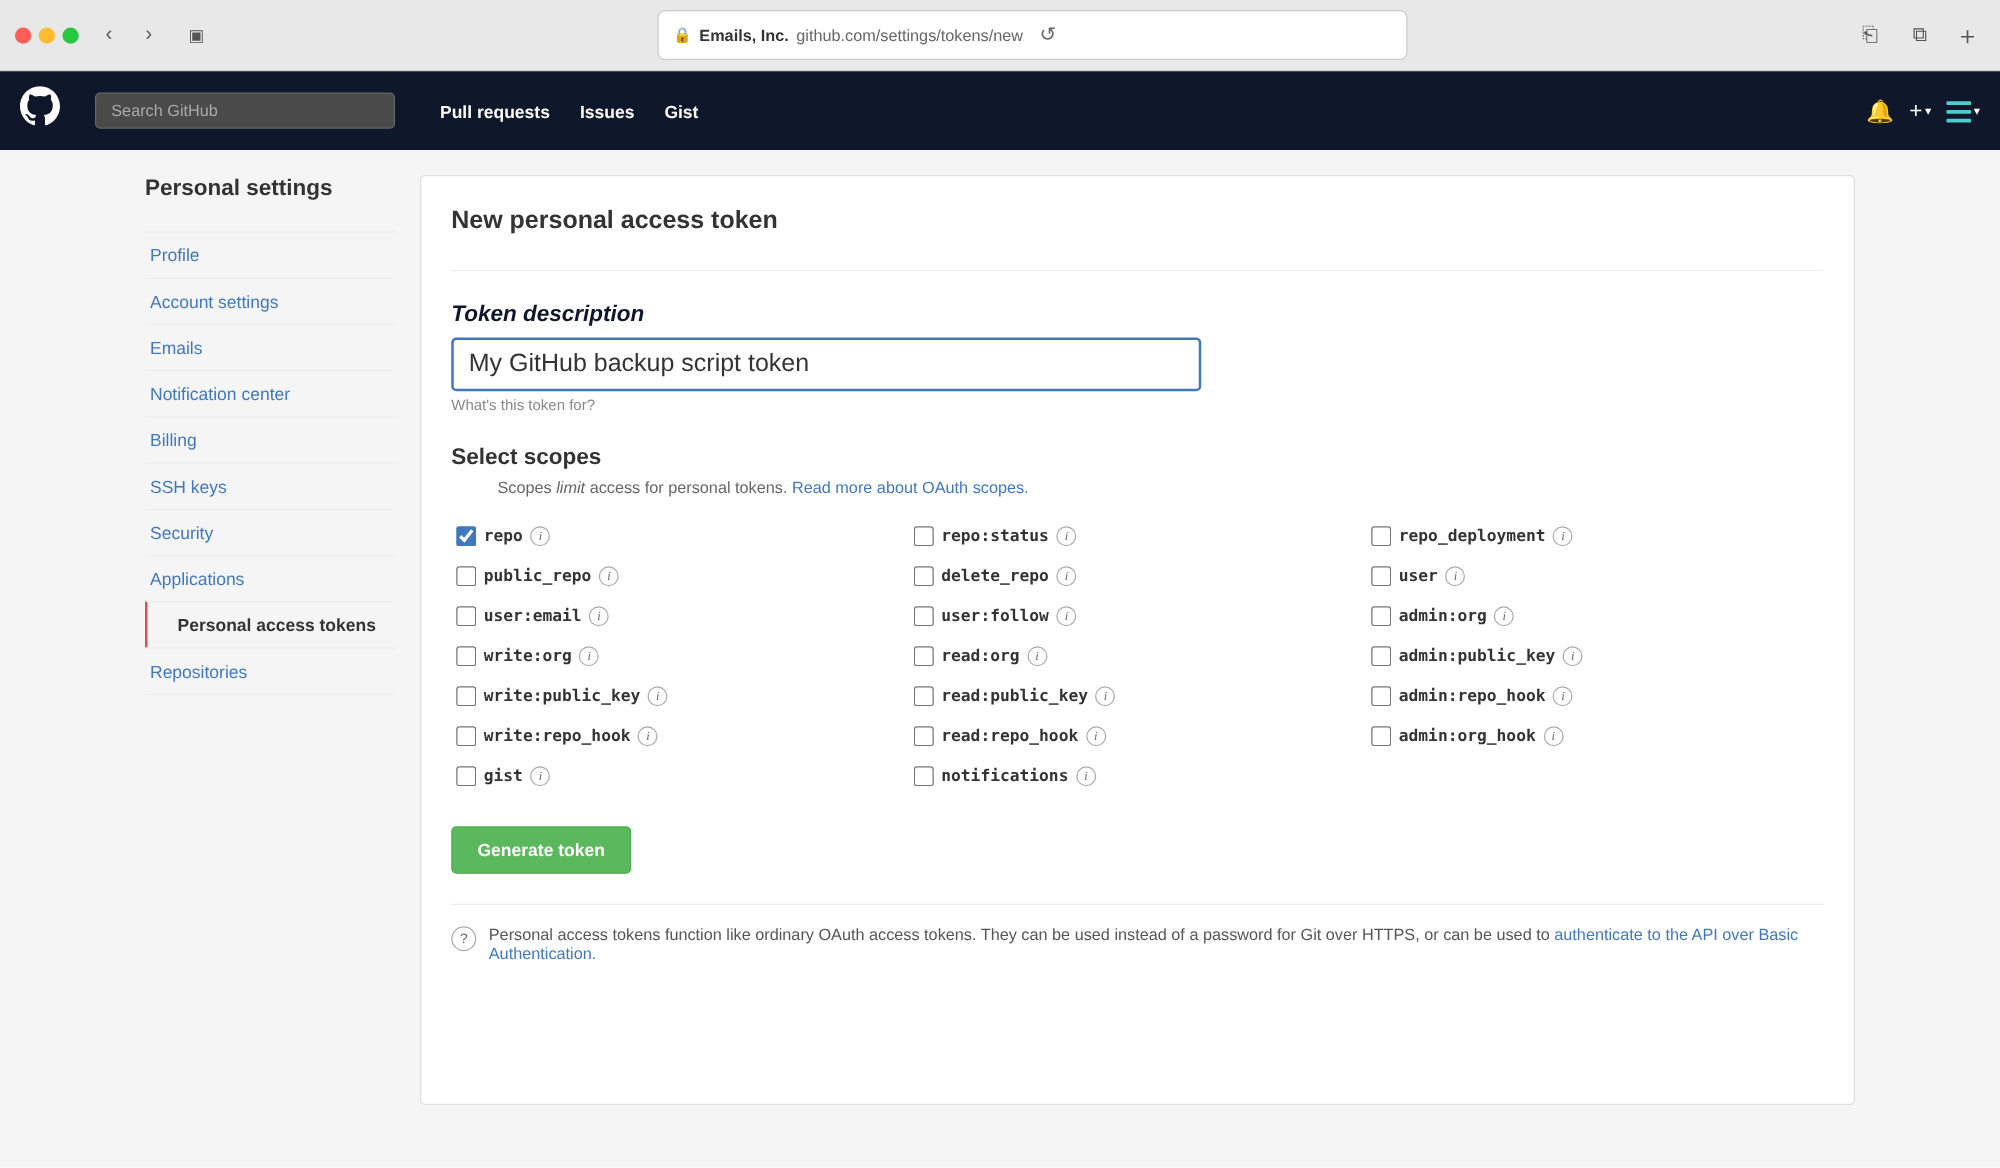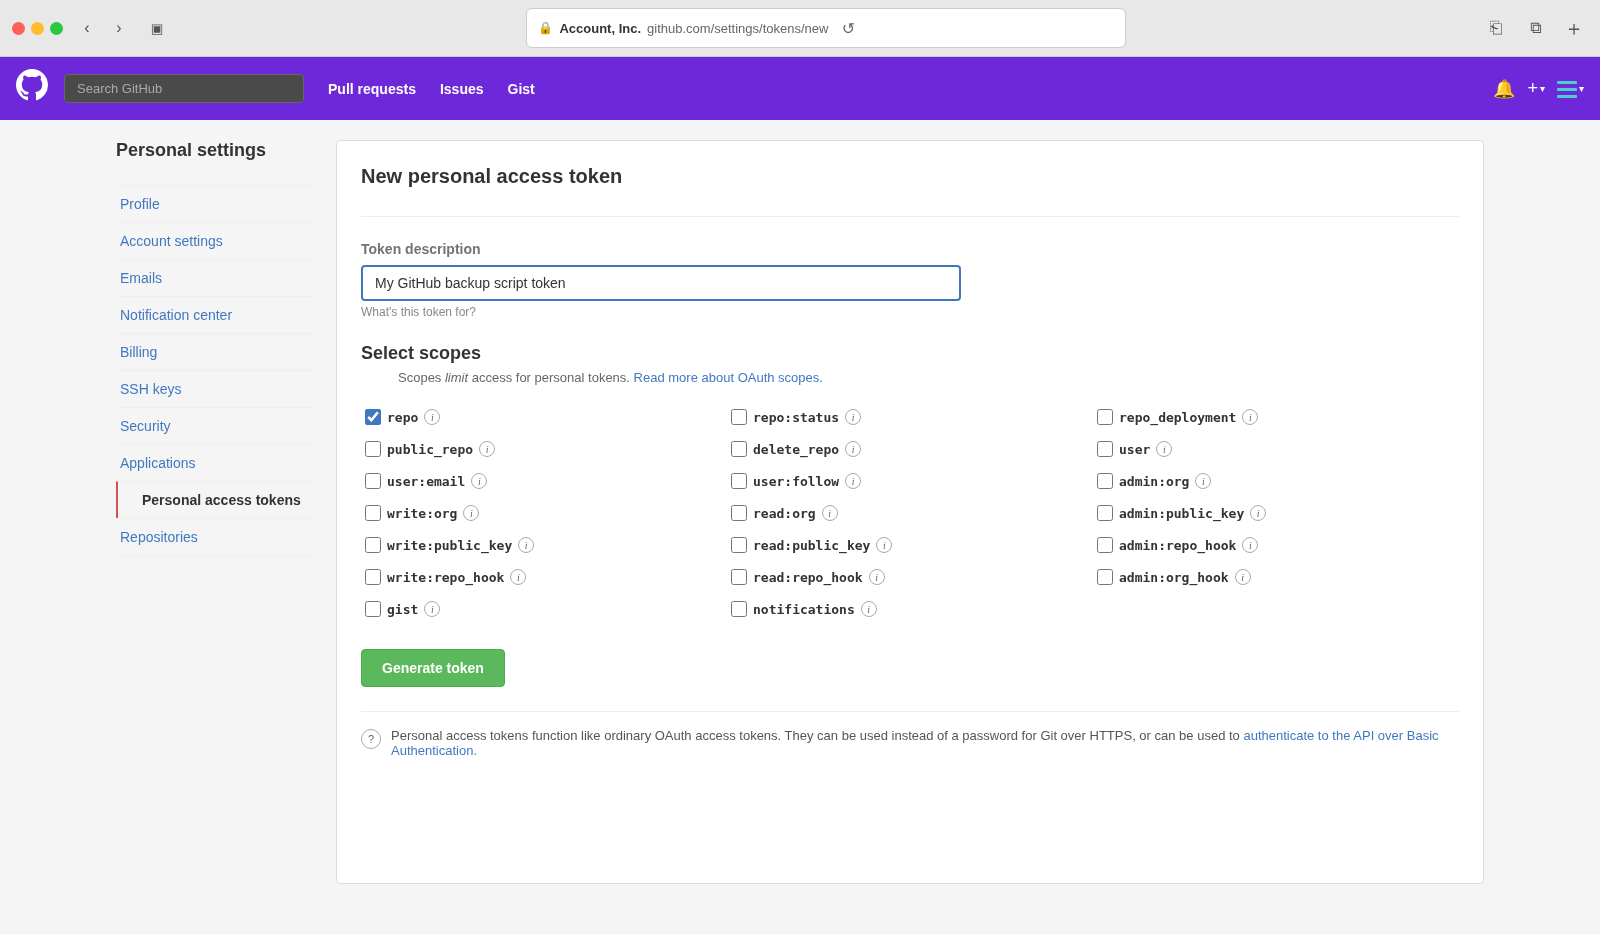--- a/index.html
+++ b/index.html
@@ -39,25 +39,25 @@
     .lock-icon { color: #4caf50; font-size: 12px; }
     .company-name { color: #333; font-weight: 600; }
     .url-path { color: #666; }
     .reload-btn { width: 28px; height: 28px; border: none; background: transparent; cursor: pointer; font-size: 16px; color: #666; }
     .browser-right { margin-left: auto; display: flex; align-items: center; gap: 8px; }
     .browser-action-btn { width: 32px; height: 28px; border: none; background: transparent; cursor: pointer; font-size: 16px; color: #555; }
     .new-tab-btn { width: 28px; height: 28px; border: none; background: transparent; cursor: pointer; font-size: 20px; color: #555; font-weight: 300; }
 
     
     .gh-header {
-      background: #6d28d9;
+      background: #0f172a;
       padding: 12px 16px;
       display: flex;
       align-items: center;
-      gap: 16px;
+      gap: 28px;
     }
     .gh-logo { color: white; font-size: 28px; cursor: pointer; }
     .gh-search input {
       background: #4a4a4a;
       border: 1px solid #666;
       border-radius: 4px;
       padding: 6px 12px;
       color: #ccc;
       font-size: 13px;
       width: 240px;
@@ -121,32 +121,33 @@
     }
     .page-title {
       font-size: 20px;
       font-weight: 600;
       color: #333;
       margin-bottom: 24px;
       padding-bottom: 28px;
       border-bottom: 1px solid #eee;
     }
     .section-label {
-      font-size: 14px;
-      font-weight: 600;
-      color: #737373;
+      font-size: 18px;
+      font-weight: 600;
+      color: #0f172a;
       margin-bottom: 8px;
+      font-style: italic;
     }
     .token-input {
       width: 100%;
       max-width: 600px;
       padding: 8px 12px;
       border: 2px solid #4078c0;
       border-radius: 4px;
-      font-size: 14px;
+      font-size: 20px;
       color: #333;
       outline: none;
       margin-bottom: 4px;
     }
     .input-hint {
       font-size: 12px;
       color: #888;
       margin-bottom: 24px;
     }
     .scopes-title {
@@ -253,21 +254,21 @@
     <div class="traffic-light tl-green"></div>
   </div>
   <div class="nav-buttons">
     <button class="nav-btn">‹</button>
     <button class="nav-btn">›</button>
   </div>
   <button class="sidebar-toggle-btn">▣</button>
   <div class="address-row">
     <div class="address-bar">
       <span class="lock-icon">🔒</span>
-      <span class="company-name">Account, Inc.</span>
+      <span class="company-name">Emails, Inc.</span>
       <span class="url-path">github.com/settings/tokens/new</span>
       <button class="reload-btn">↺</button>
     </div>
   </div>
   <div class="browser-right">
     <button class="browser-action-btn">⎗</button>
     <button class="browser-action-btn">⧉</button>
     <button class="new-tab-btn">＋</button>
   </div>
 </div>

